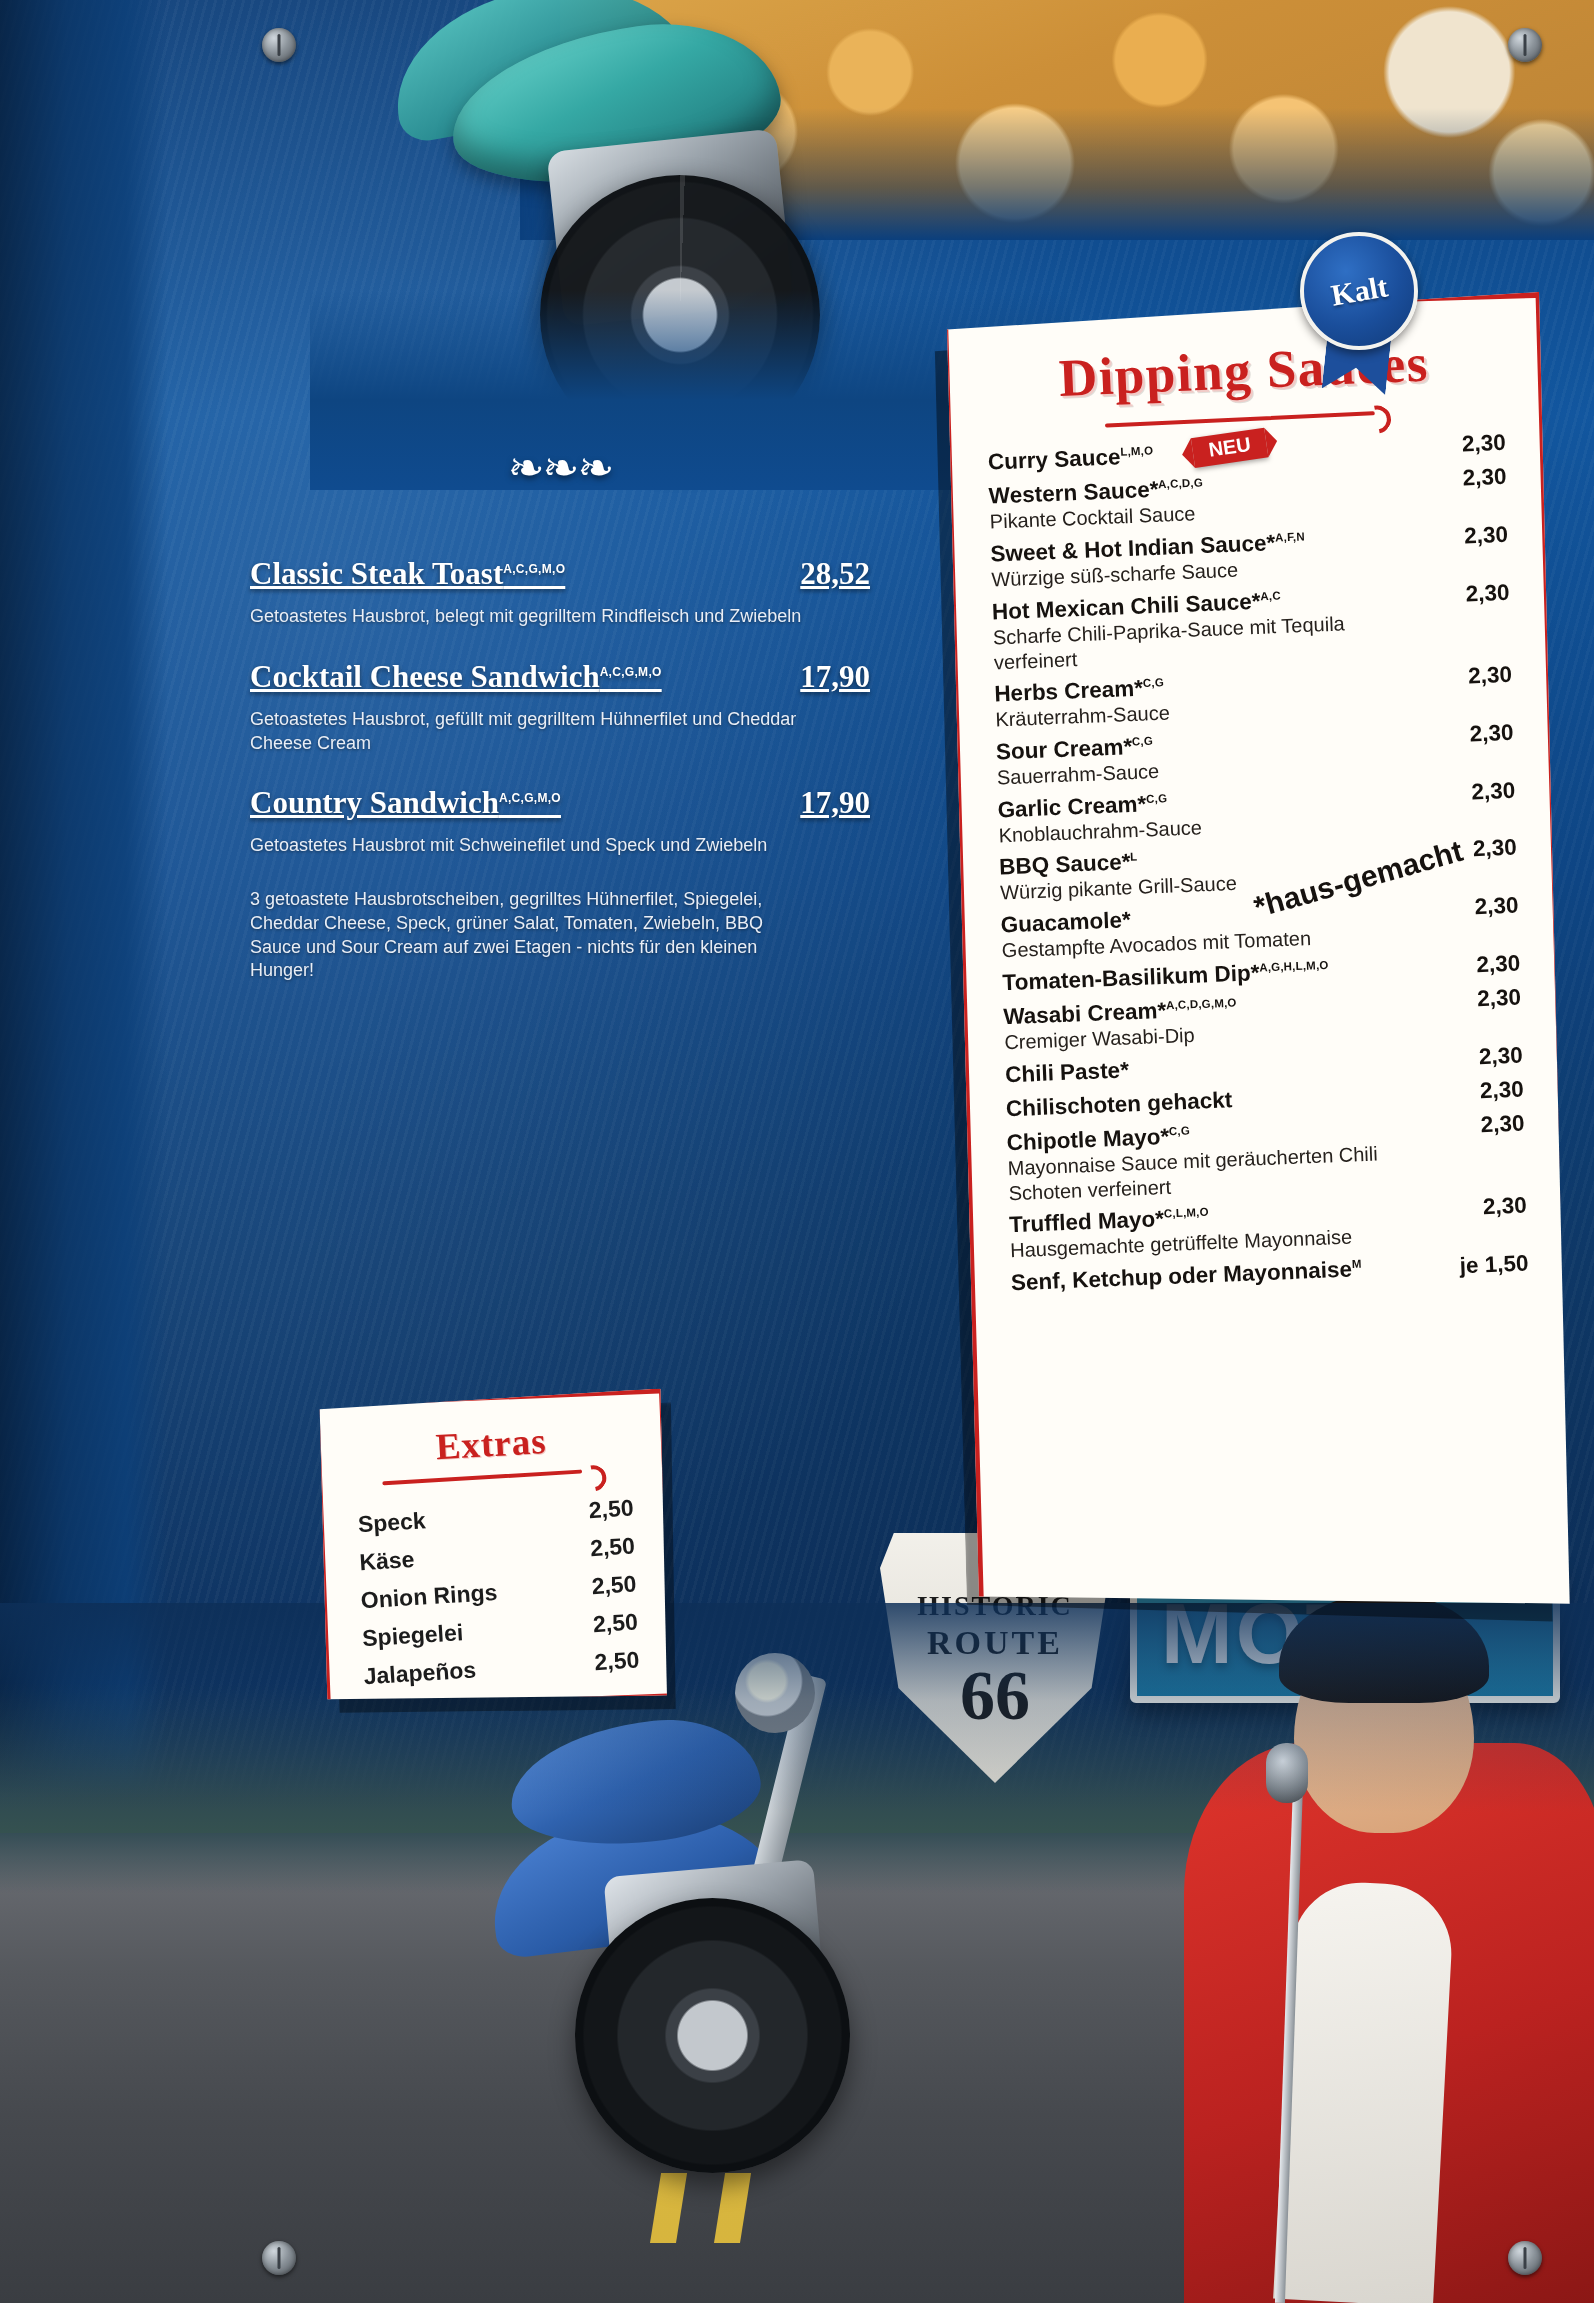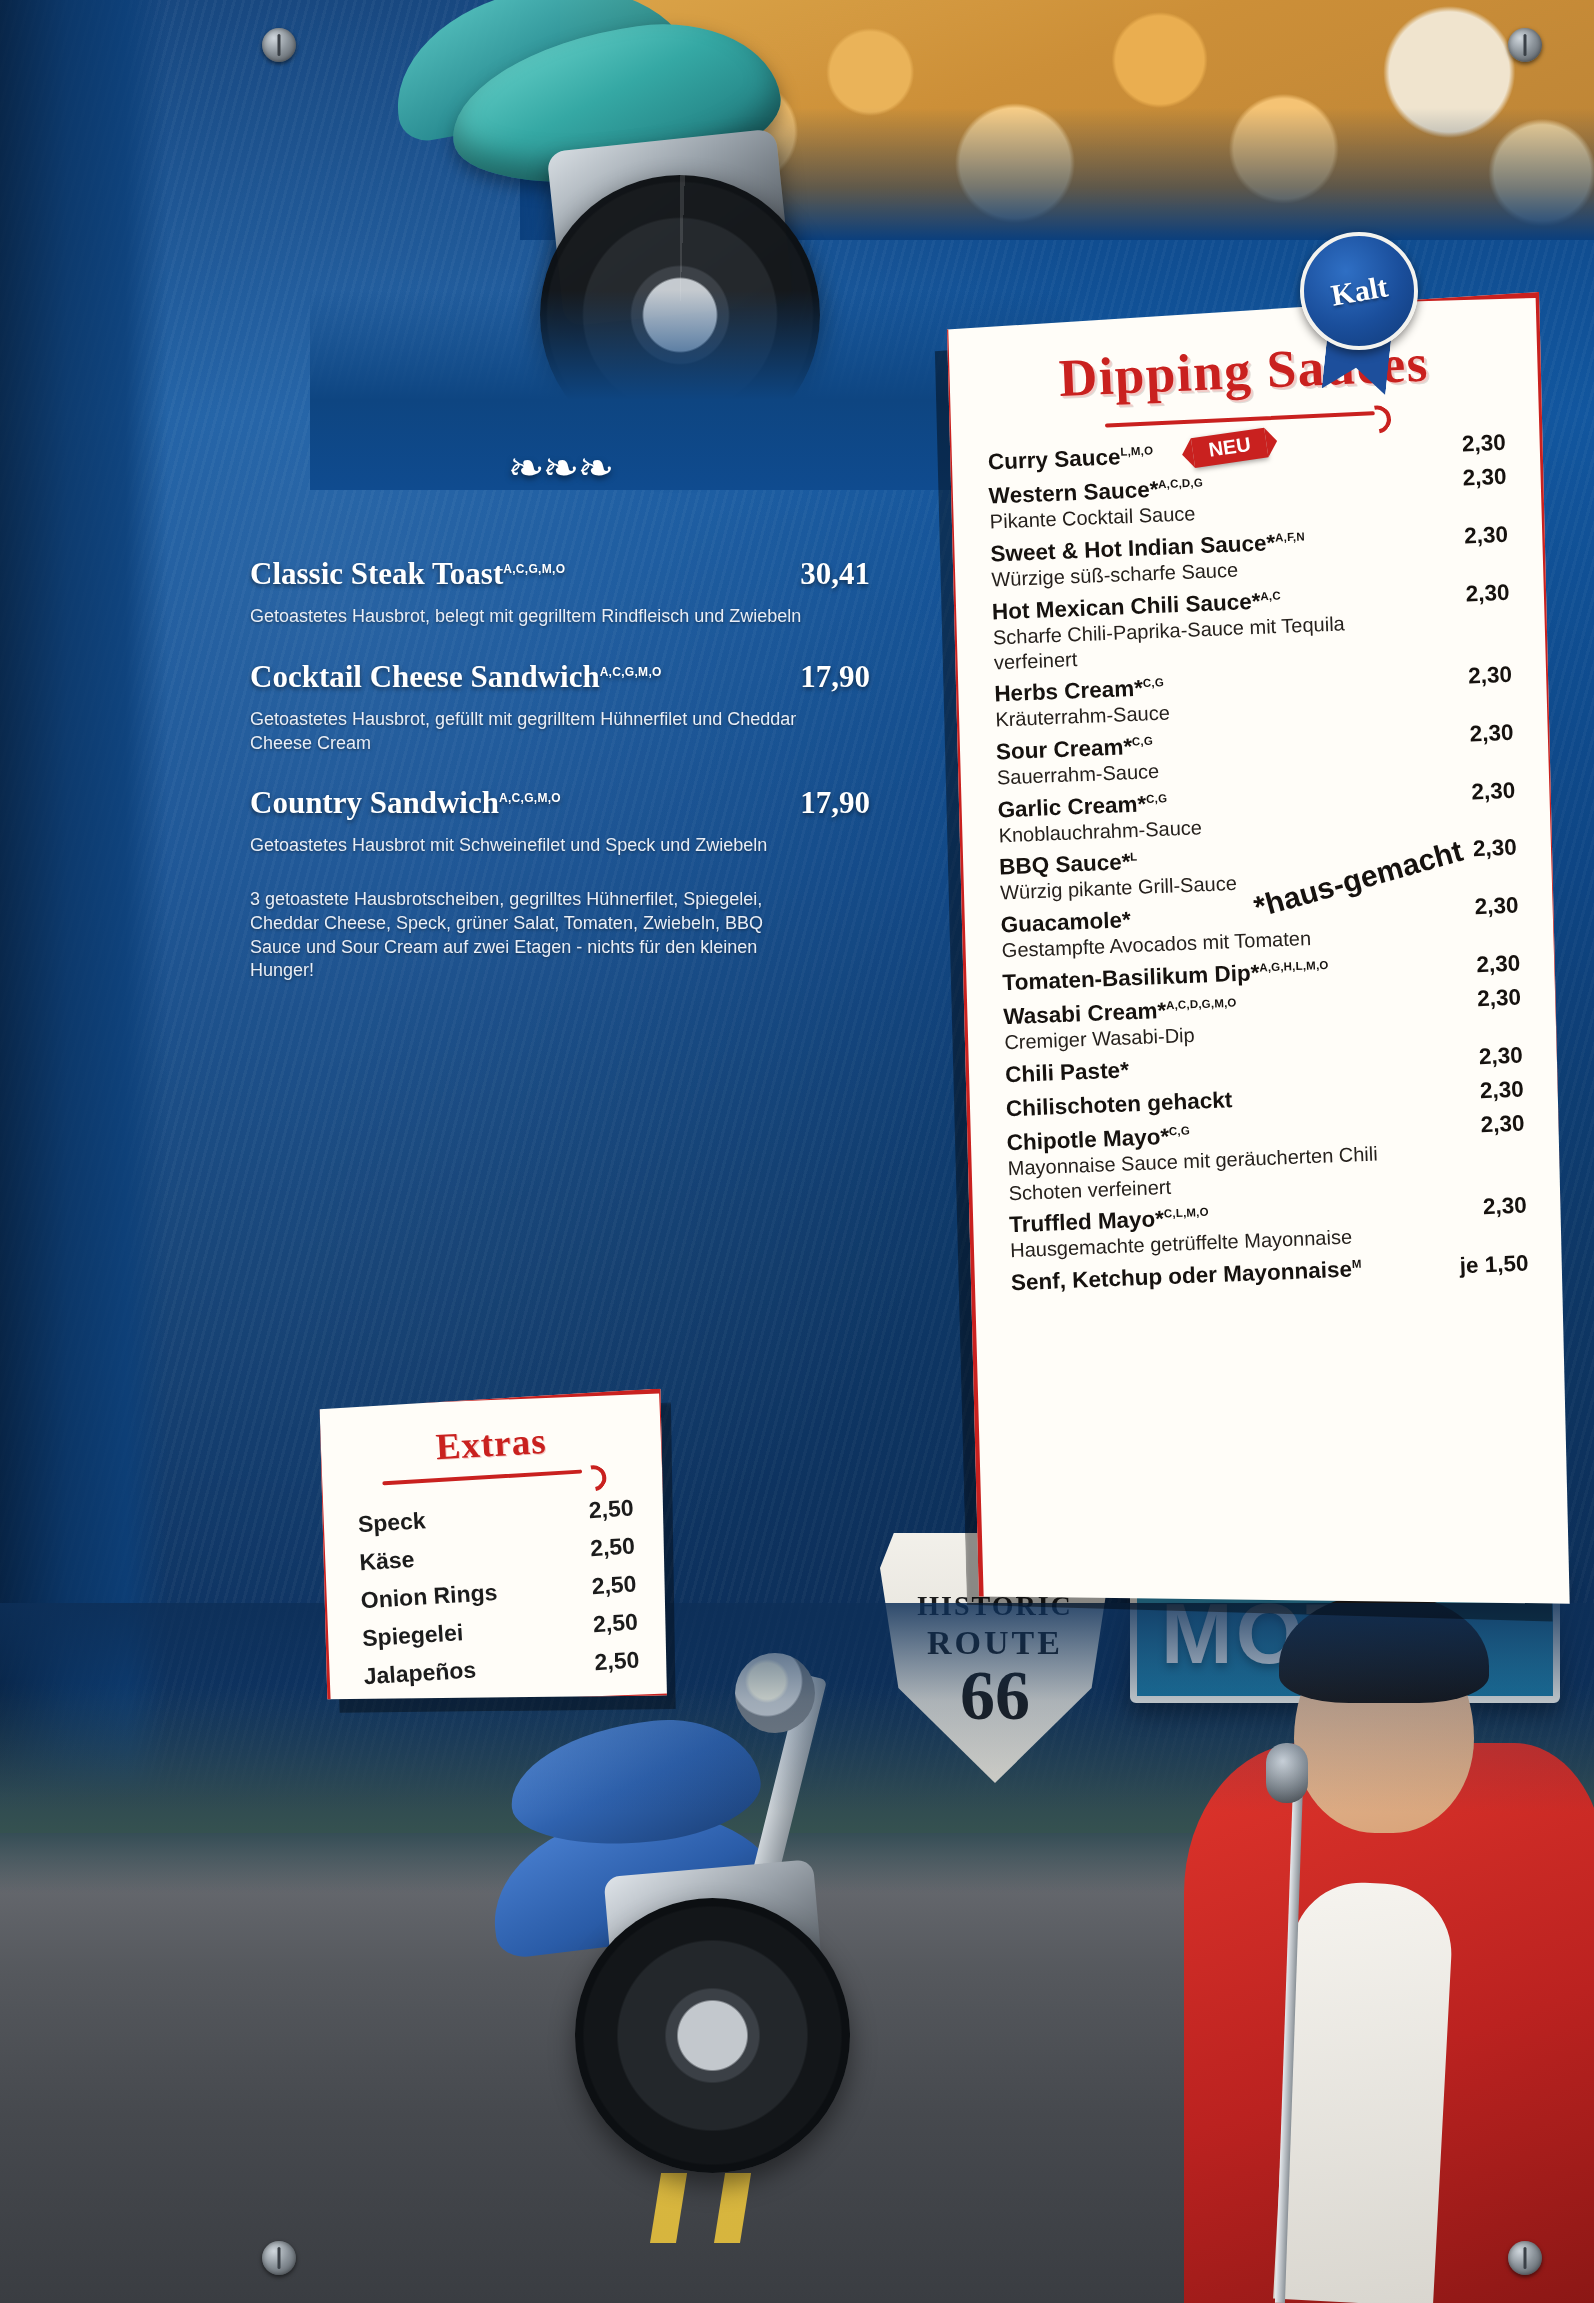--- a/index.html
+++ b/index.html
@@ -282,21 +282,21 @@
     line-height:1;
     margin-top:6px;
     letter-spacing:-2px;
     text-shadow:0 3px 6px rgba(0,0,0,.5);
     font-family:"DejaVu Sans", sans-serif;
   }
 
   .sw-list{ margin-top:66px; }
   .sw-item{ margin-bottom:30px; }
   .sw-row{
-    display:flex; align-items:center; justify-content:space-between;
+    display:flex; align-items:center; justify-content:space-between;text-decoration:underline;
   }
   .sw-name{
     font-family:"Liberation Serif", serif;
     font-weight:bold; font-size:31px; line-height:1.16;
     color:#fff; text-shadow:0 2px 4px rgba(0,0,0,.5);
     max-width:430px;
   }
   .sw-name .alg{
     font-size:12px; font-weight:bold; vertical-align:super;
     font-family:"Liberation Sans", sans-serif; letter-spacing:.3px;
@@ -547,21 +547,21 @@
   <div class="screw br"></div>
 
   <section class="sandwiches">
     <div class="flourish">❧❧❧</div>
 
     <div class="sw-list">
 
       <div class="sw-item">
         <div class="sw-row">
           <div class="sw-name"><span>Classic Steak Toast</span><span class="alg">A,C,G,M,O</span></div>
-          <div class="sw-price">30,41</div>
+          <div class="sw-price">28,52</div>
         </div>
         <div class="sw-desc">Getoastetes Hausbrot, belegt mit gegrilltem Rindfleisch und Zwiebeln</div>
       </div>
 
       <div class="sw-item">
         <div class="sw-row">
           <div class="sw-name"><span>Cocktail Cheese Sandwich</span><span class="alg">A,C,G,M,O</span></div>
           <div class="sw-price">17,90</div>
         </div>
         <div class="sw-desc">Getoastetes Hausbrot, gefüllt mit gegrilltem Hühnerfilet und Cheddar Cheese Cream</div>

